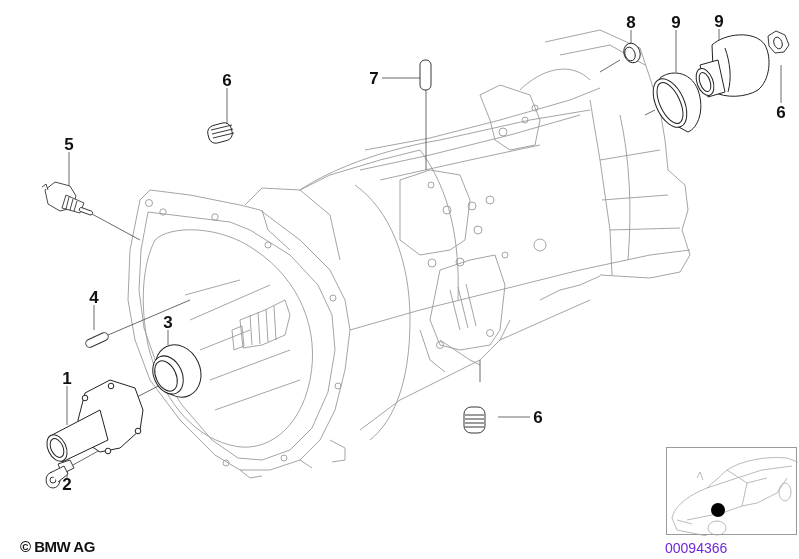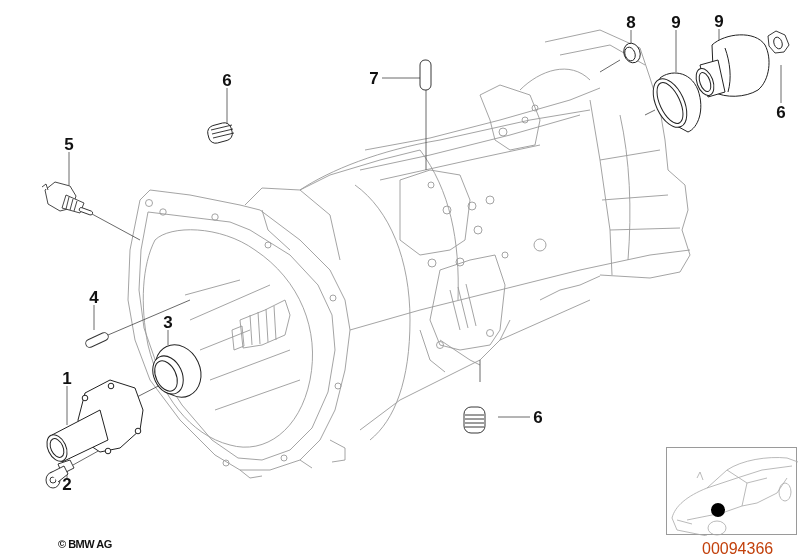--- a/index.html
+++ b/index.html
@@ -2,24 +2,24 @@
 <html><head>
 <meta charset="utf-8">
 <style>
   html, body { margin: 0; padding: 0; background: #ffffff; }
   body { width: 799px; height: 559px; position: relative; overflow: hidden;
          font-family: "Liberation Sans", sans-serif; }
   #stage { position: absolute; left: 0; top: 0; width: 799px; height: 559px; }
   .callout { position: absolute; font-family: "Liberation Sans", sans-serif;
              font-weight: bold; font-size: 17px; color: #111111; line-height: 1;
              transform: translate(-50%, -50%); white-space: nowrap; }
-  .copyright { position: absolute; left: 20px; top: 538px; font-size: 11px;
-               font-weight: bold; color: #111; letter-spacing: -0.5px; margin-left: 38px; }
-  .docnum { position: absolute; left: 665px; top: 540px; font-size: 16px;
-            color: #c2410c; margin-left: 37px; }
+  .copyright { position: absolute; left: 20px; top: 538px; font-size: 15px;
+               font-weight: bold; color: #111; letter-spacing: -0.5px; }
+  .docnum { position: absolute; left: 665px; top: 540px; font-size: 14px;
+            color: #6d28d9; }
   .locator { position: absolute; left: 666px; top: 447px; width: 131px; height: 88px;
              border: 1px solid #9a9a9a; box-sizing: border-box; background: #fff; }
   svg { position: absolute; left: 0; top: 0; }
 </style>
 </head>
 <body>
 
 <div id="stage">
 
   <svg width="799" height="559" viewBox="0 0 799 559">

